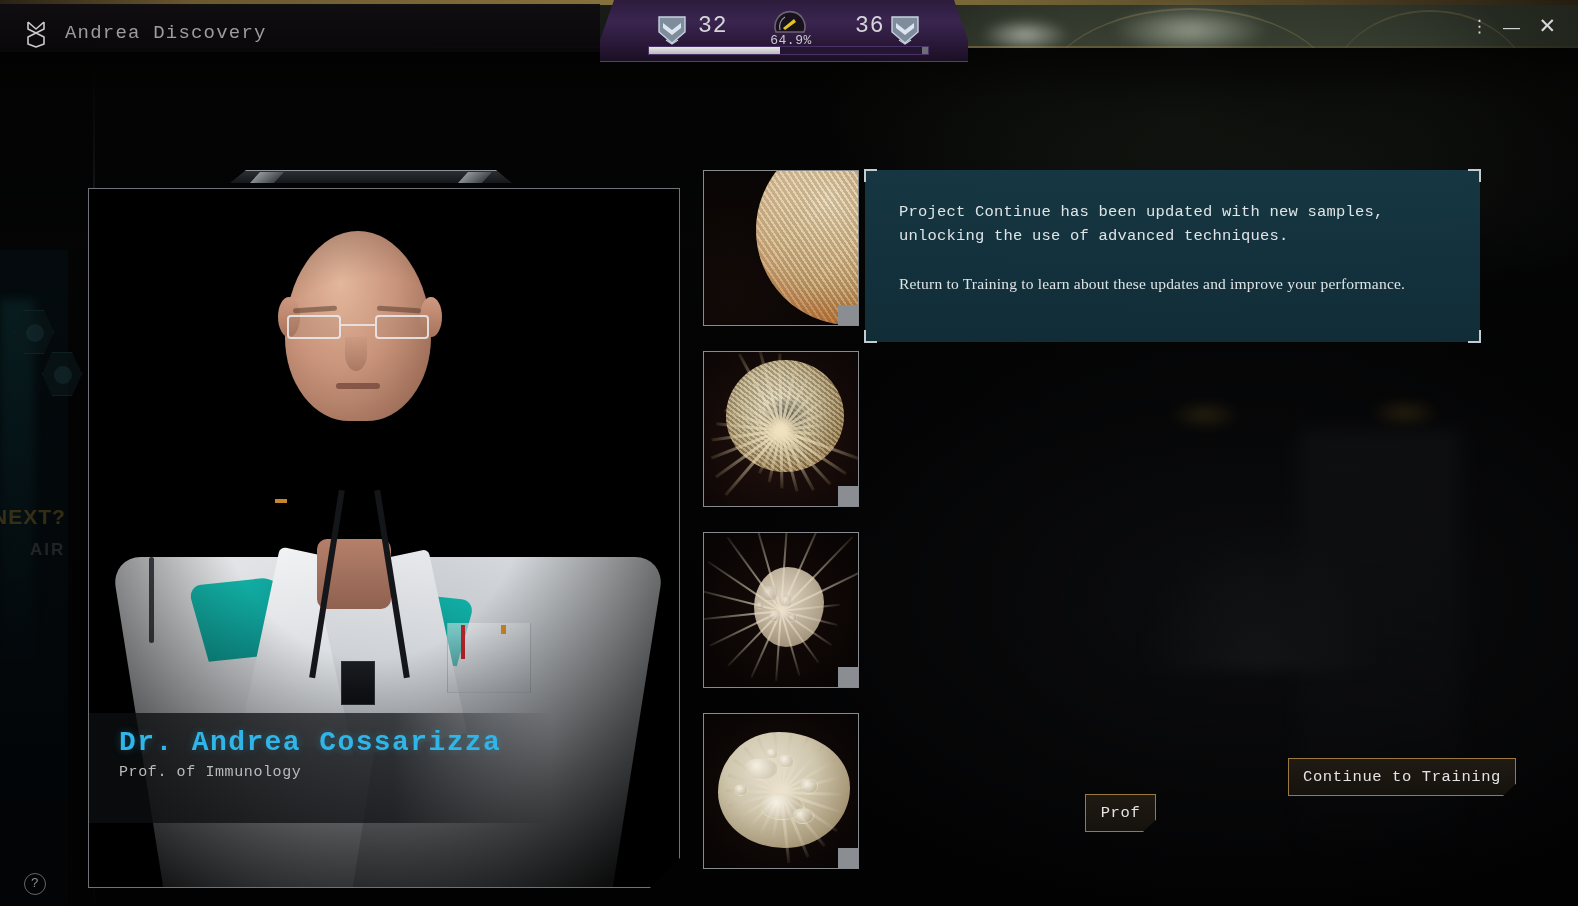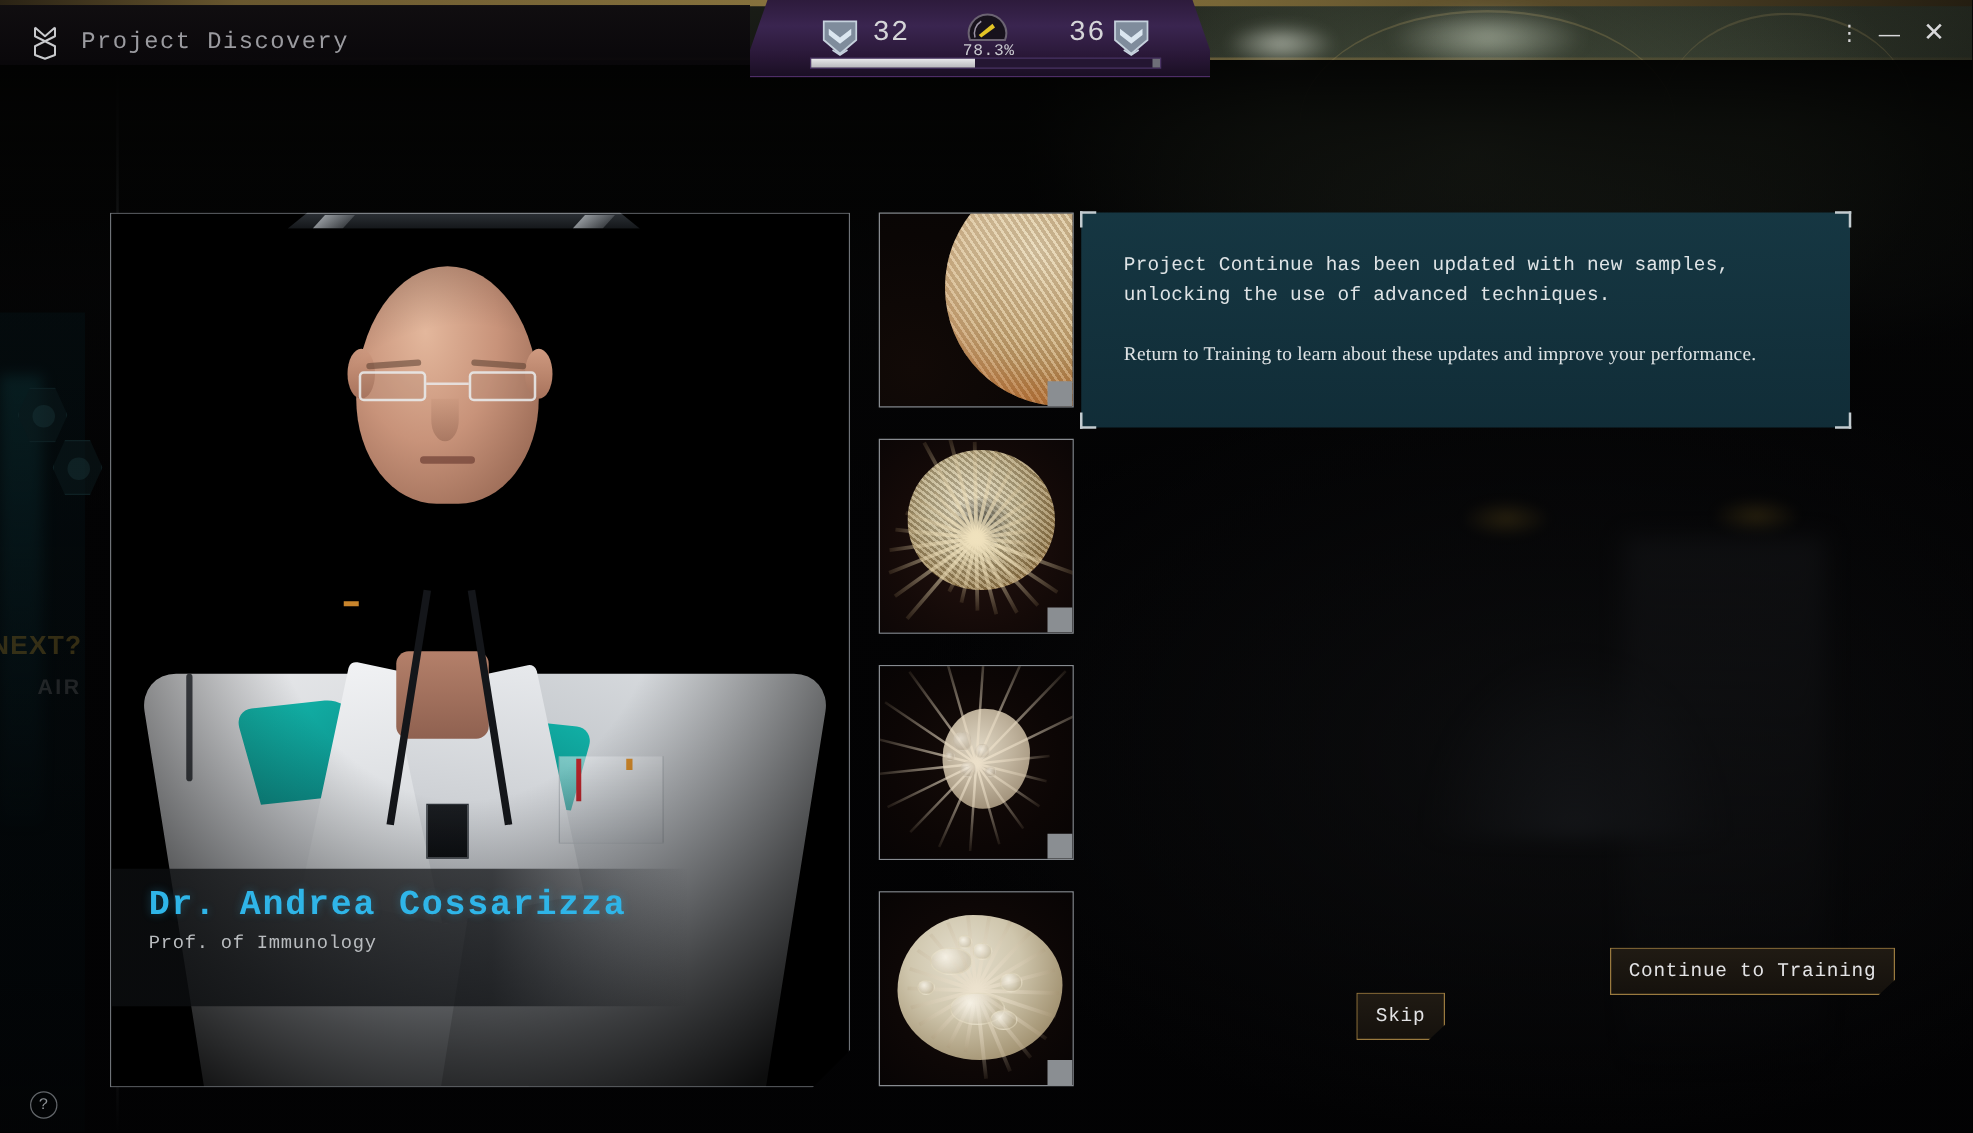--- a/index.html
+++ b/index.html
@@ -167,21 +167,21 @@
   .win-btn {
     position: absolute; top: 16px; color: #d8d8da; cursor: pointer;
     font-family: "Liberation Sans", sans-serif;
   }
   .win-dots { right: 90px; font-size: 17px; letter-spacing: 0; line-height: 10px; top: 22px; }
   .win-min  { right: 58px; font-size: 17px; top: 18px; }
   .win-close{ right: 22px; font-size: 21px; top: 14px; }
 
   
   .portrait-panel {
-    position: absolute; left: 88px; top: 170px; width: 592px; height: 700px;
+    position: absolute; left: 88px; top: 188px; width: 592px; height: 700px;
     background: #000;
     border: 1px solid #6f7378;
     clip-path: polygon(0 0, 592px 0, 592px 670px, 562px 700px, 0 700px);
     overflow: hidden;
   }
   .portrait-tab {
     position: absolute; left: 230px; top: 170px; width: 282px; height: 13px;
     background: linear-gradient(180deg, #2b2f34, #14171a);
     border-top: 1px solid #8d9298;
     clip-path: polygon(16px 0, 266px 0, 282px 13px, 0 13px);
@@ -470,41 +470,41 @@
   <div class="topbar">
     <div class="topbar-left"></div>
 
     <div class="logo">
       <svg viewBox="0 0 28 30" width="28" height="30">
         <path d="M6 4 L14 11 L22 4 M6 4 L6 11 L14 15 L22 11 L22 4
                  M6 19 L6 26 L14 29 L22 26 L22 19 L14 15 L6 19 Z
                  M6 11 L22 19 M22 11 L6 19" fill="none" stroke="#c9cacd" stroke-width="1.6" stroke-linejoin="round"></path>
       </svg>
     </div>
-    <div class="title">Project Discovery</div>
+    <div class="title">Andrea Discovery</div>
 
     <div class="hud"></div>
     <div class="hud-inner">
       <div class="badge" style="left:655px;top:12px;">
         <svg viewBox="0 0 34 34" width="34" height="34">
           <path d="M4 5 H30 V20 L17 31 L4 20 Z" fill="#7f8c9c" stroke="#c6d2dd" stroke-width="1.4"></path>
           <path d="M8 11 L17 18 L26 11 L26 16 L17 23 L8 16 Z" fill="#dbe6f0"></path>
           <path d="M11 28 L17 32 L23 28" fill="none" stroke="#c6d2dd" stroke-width="1.3"></path>
         </svg>
       </div>
       <div class="hud-num" style="left:698px;top:13px;">32</div>
 
       <div class="gauge">
         <svg viewBox="0 0 34 30" width="34" height="30">
           <path d="M3 26 A15 15 0 1 1 31 26 Z" fill="#17121c" stroke="#6b6372" stroke-width="1.6"></path>
           <path d="M7 24 A11.5 11.5 0 0 1 12 11" fill="none" stroke="#9b93a4" stroke-width="1.2"></path>
           <path d="M10 22 L21 13 L23 16 L12 24 Z" fill="#e3c426"></path>
         </svg>
       </div>
-      <div class="gauge-pct">78.3%</div>
+      <div class="gauge-pct">64.9%</div>
 
       <div class="hud-num" style="left:855px;top:13px;">36</div>
       <div class="badge" style="left:888px;top:12px;">
         <svg viewBox="0 0 34 34" width="34" height="34">
           <path d="M4 5 H30 V20 L17 31 L4 20 Z" fill="#7f8c9c" stroke="#c6d2dd" stroke-width="1.4"></path>
           <path d="M8 11 L17 18 L26 11 L26 16 L17 23 L8 16 Z" fill="#dbe6f0"></path>
           <path d="M11 28 L17 32 L23 28" fill="none" stroke="#c6d2dd" stroke-width="1.3"></path>
         </svg>
       </div>
 
@@ -678,18 +678,18 @@
 
   <div class="msg-panel">
     <div class="brk tl"></div>
     <div class="brk tr"></div>
     <div class="brk bl"></div>
     <div class="brk br"></div>
     <p class="msg-p">Project Continue has been updated with new samples, unlocking the use of advanced techniques.</p>
     <p class="msg-p">Return to Training to learn about these updates and improve your performance.</p>
   </div>
 
-  <div class="btn btn-skip">Skip</div>
+  <div class="btn btn-skip">Prof</div>
   <div class="btn btn-continue">Continue to Training</div>
 
   <div class="help">?</div>
 
 </div>
 
 </body></html>

